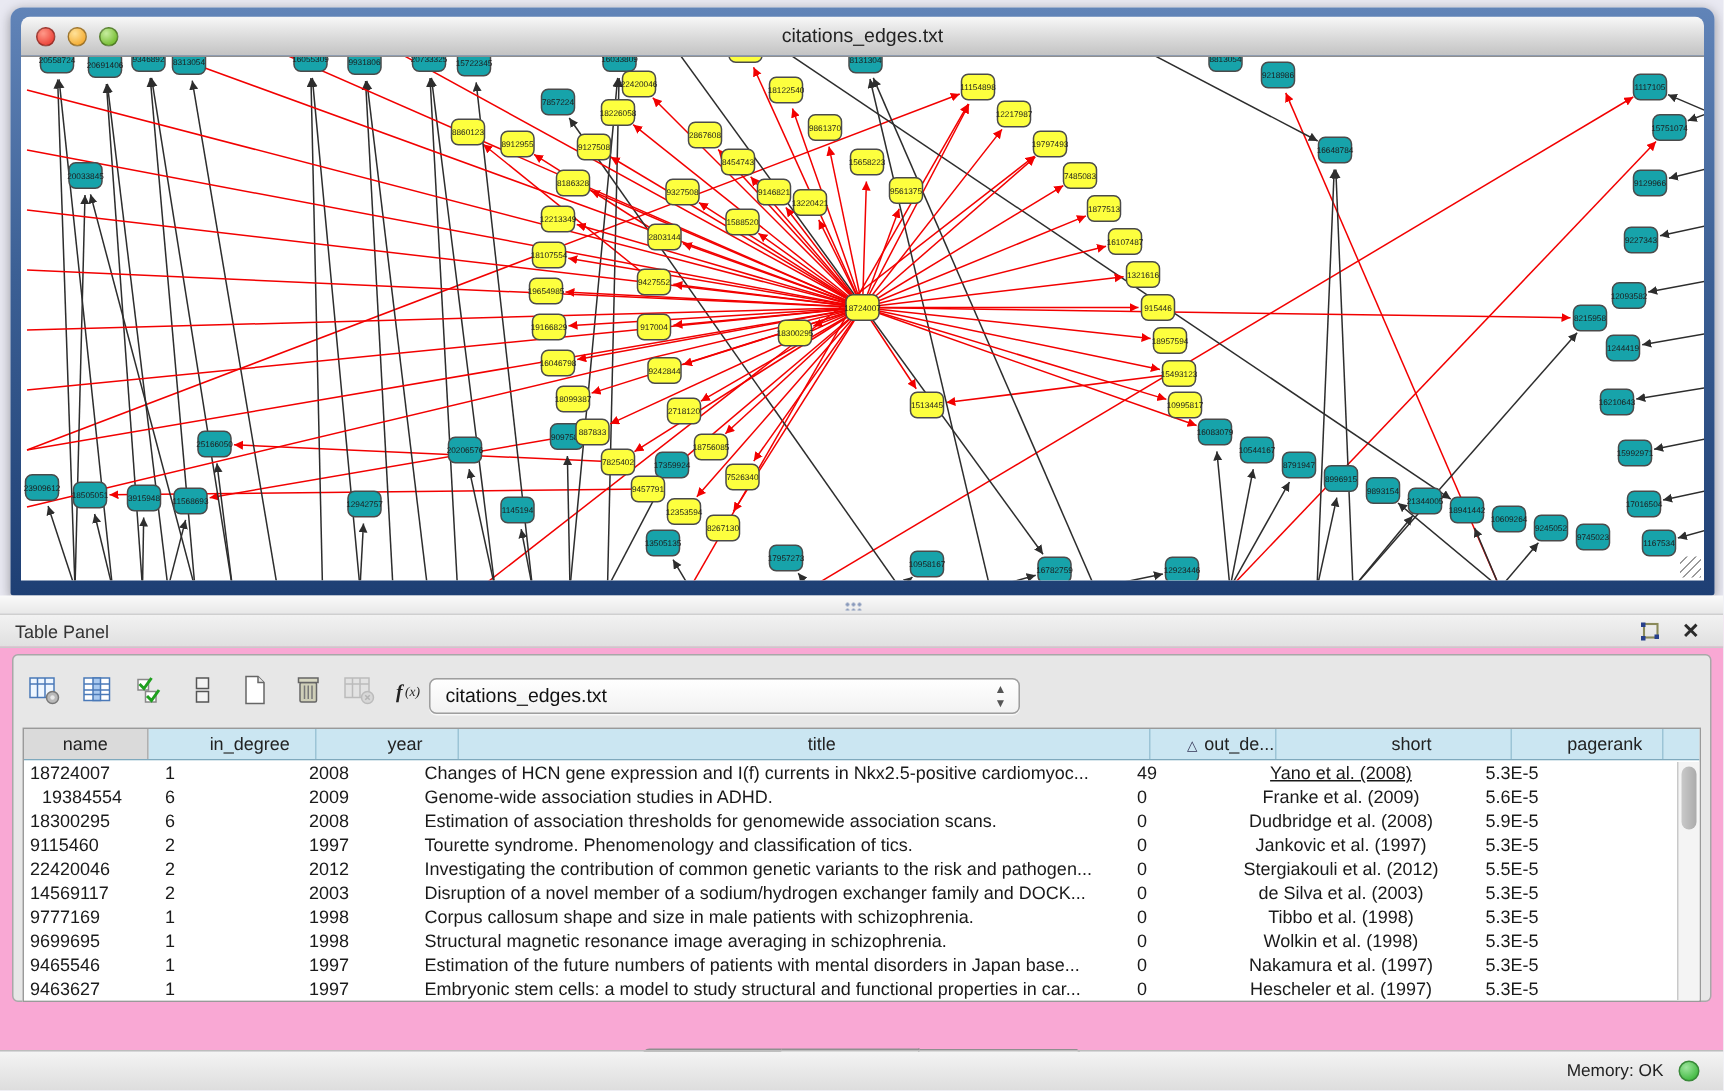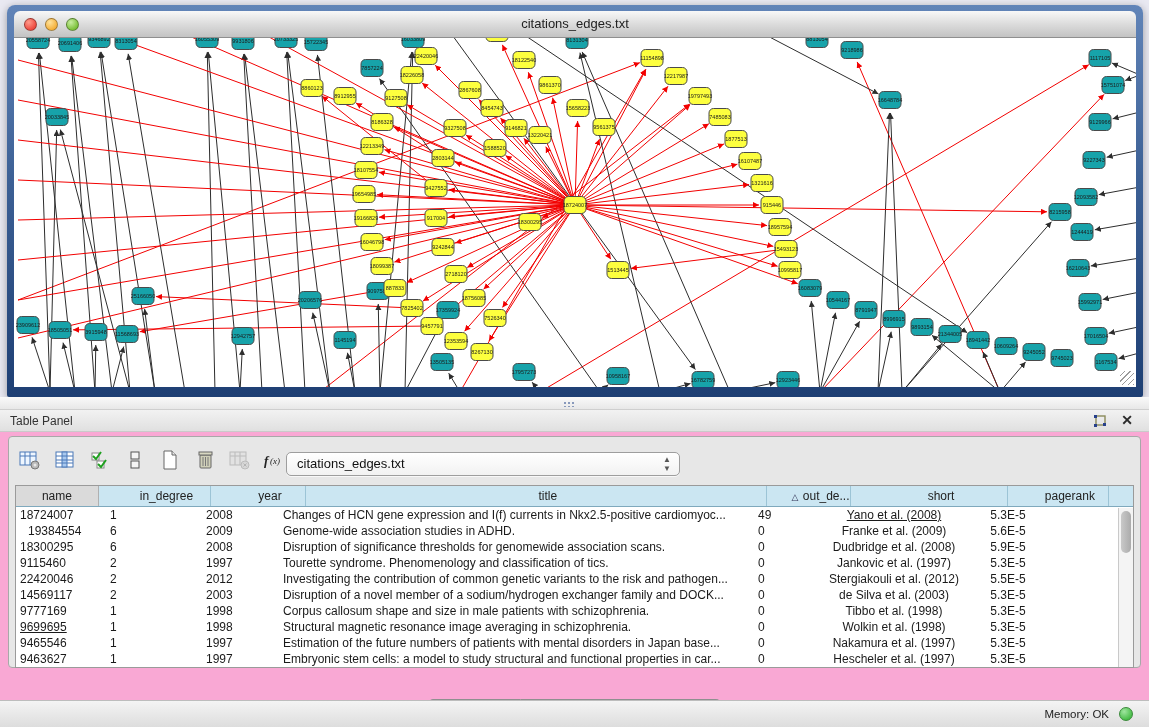--- a/index.html
+++ b/index.html
@@ -766,21 +766,21 @@
               <div class="td" style="width: 77px;">2009</div>
               <div class="td" style="width: 475px;">Genome-wide association studies in ADHD.</div>
               <div class="td" style="width: 66px;">0</div>
               <div class="td" style="width: 144px; text-align: center;">Franke et al. (2009)</div>
               <div class="td" style="width: 84px; text-align: center;">5.6E-5</div>
             </div>
             <div class="trow">
               <div class="td" style="width: 90px;">18300295</div>
               <div class="td" style="width: 96px;">6</div>
               <div class="td" style="width: 77px;">2008</div>
-              <div class="td" style="width: 475px;">Disruption of significance thresholds for genomewide association scans.</div>
+              <div class="td" style="width: 475px;">Estimation of association thresholds for genomewide association scans.</div>
               <div class="td" style="width: 66px;">0</div>
               <div class="td" style="width: 144px; text-align: center;">Dudbridge et al. (2008)</div>
               <div class="td" style="width: 84px; text-align: center;">5.9E-5</div>
             </div>
             <div class="trow">
               <div class="td" style="width: 90px;">9115460</div>
               <div class="td" style="width: 96px;">2</div>
               <div class="td" style="width: 77px;">1997</div>
               <div class="td" style="width: 475px;">Tourette syndrome. Phenomenology and classification of tics.</div>
               <div class="td" style="width: 66px;">0</div>
@@ -808,21 +808,21 @@
             <div class="trow">
               <div class="td" style="width: 90px;">9777169</div>
               <div class="td" style="width: 96px;">1</div>
               <div class="td" style="width: 77px;">1998</div>
               <div class="td" style="width: 475px;">Corpus callosum shape and size in male patients with schizophrenia.</div>
               <div class="td" style="width: 66px;">0</div>
               <div class="td" style="width: 144px; text-align: center;">Tibbo et al. (1998)</div>
               <div class="td" style="width: 84px; text-align: center;">5.3E-5</div>
             </div>
             <div class="trow">
-              <div class="td" style="width: 90px; text-decoration: underline;">9699695</div>
+              <div class="td" style="width: 90px;">9699695</div>
               <div class="td" style="width: 96px;">1</div>
               <div class="td" style="width: 77px;">1998</div>
               <div class="td" style="width: 475px;">Structural magnetic resonance image averaging in schizophrenia.</div>
               <div class="td" style="width: 66px;">0</div>
               <div class="td" style="width: 144px; text-align: center;">Wolkin et al. (1998)</div>
               <div class="td" style="width: 84px; text-align: center;">5.3E-5</div>
             </div>
             <div class="trow">
               <div class="td" style="width: 90px;">9465546</div>
               <div class="td" style="width: 96px;">1</div>

